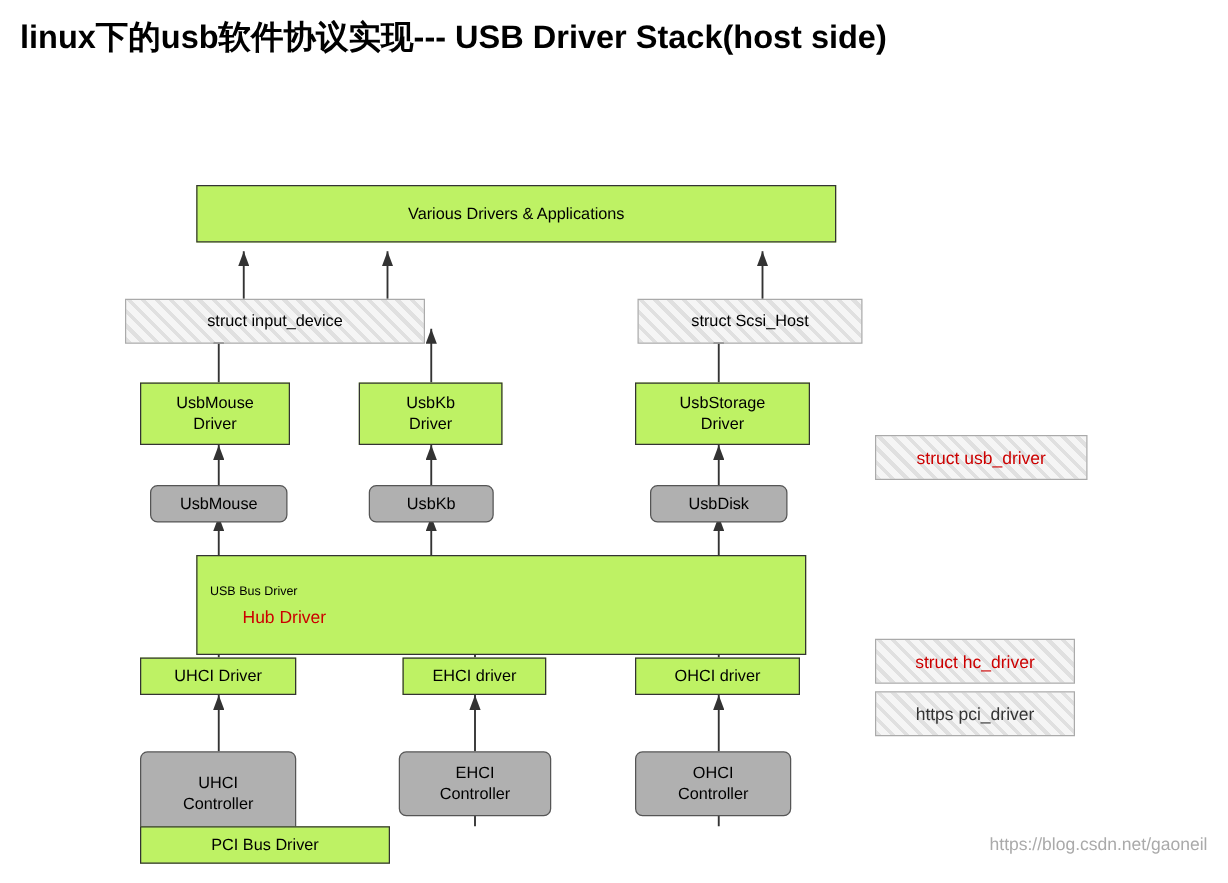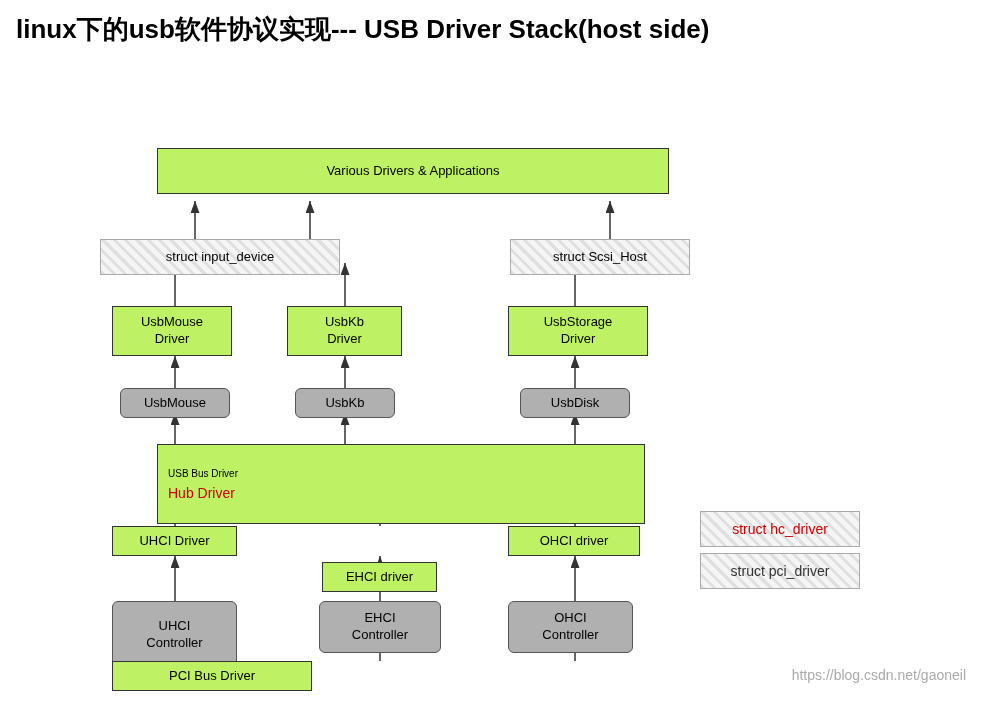--- a/index.html
+++ b/index.html
@@ -165,43 +165,46 @@
 Driver</div>
 
   <div class="box-gray" style="left:120px; top:335px; width:110px; height:30px;">UsbMouse</div>
 
   <div class="box-gray" style="left:295px; top:335px; width:100px; height:30px;">UsbKb</div>
 
   <div class="box-gray" style="left:520px; top:335px; width:110px; height:30px;">UsbDisk</div>
 
   <div class="box" style="left:157px; top:391px; width:488px; height:80px; flex-direction:column; align-items:flex-start; padding:6px 10px;">
     <span style="font-size:10px;">USB Bus Driver</span>
-    <span style="color:#cc0000; font-size:14px; margin-top:4px; margin-left:0;">Hub Driver</span>
+    <span style="color:#cc0000; font-size:14px; margin-top:4px; margin-left:26px;">Hub Driver</span>
   </div>
 
   <div class="box" style="left:112px; top:473px; width:125px; height:30px;">UHCI Driver</div>
 
-  <div class="box" style="left:322px; top:473px; width:115px; height:30px;margin-top:36px;">EHCI driver</div>
+  <div class="box" style="left:322px; top:473px; width:115px; height:30px;">EHCI driver</div>
 
   <div class="box" style="left:508px; top:473px; width:132px; height:30px;">OHCI driver</div>
 
   <div class="box-gray" style="left:112px; top:548px; width:125px; height:68px; white-space:pre-line;">UHCI
 Controller</div>
 
   <div class="box-gray" style="left:319px; top:548px; width:122px; height:52px; white-space:pre-line;">EHCI
 Controller</div>
 
   <div class="box-gray" style="left:508px; top:548px; width:125px; height:52px; white-space:pre-line;">OHCI
 Controller</div>
 
   <div class="box" style="left:112px; top:608px; width:200px; height:30px;">PCI Bus Driver</div>
 
+  <div class="box-hatched" style="left:700px; top:295px; width:170px; height:36px; font-size:14px; font-weight:normal; color:#cc0000;">
+    <span style="color:#cc0000;">struct usb_driver</span>
+  </div>
 
   <div class="box-hatched" style="left:700px; top:458px; width:160px; height:36px; font-size:14px; color:#cc0000;">
     <span style="color:#cc0000;">struct hc_driver</span>
   </div>
 
   <div class="box-hatched" style="left:700px; top:500px; width:160px; height:36px; font-size:14px; color:#333;">
-    <span>struct pci_driver</span>
+    <span>https pci_driver</span>
   </div>
 
   <div class="watermark">https://blog.csdn.net/gaoneil</div>
 </div>
 
 </body></html>

